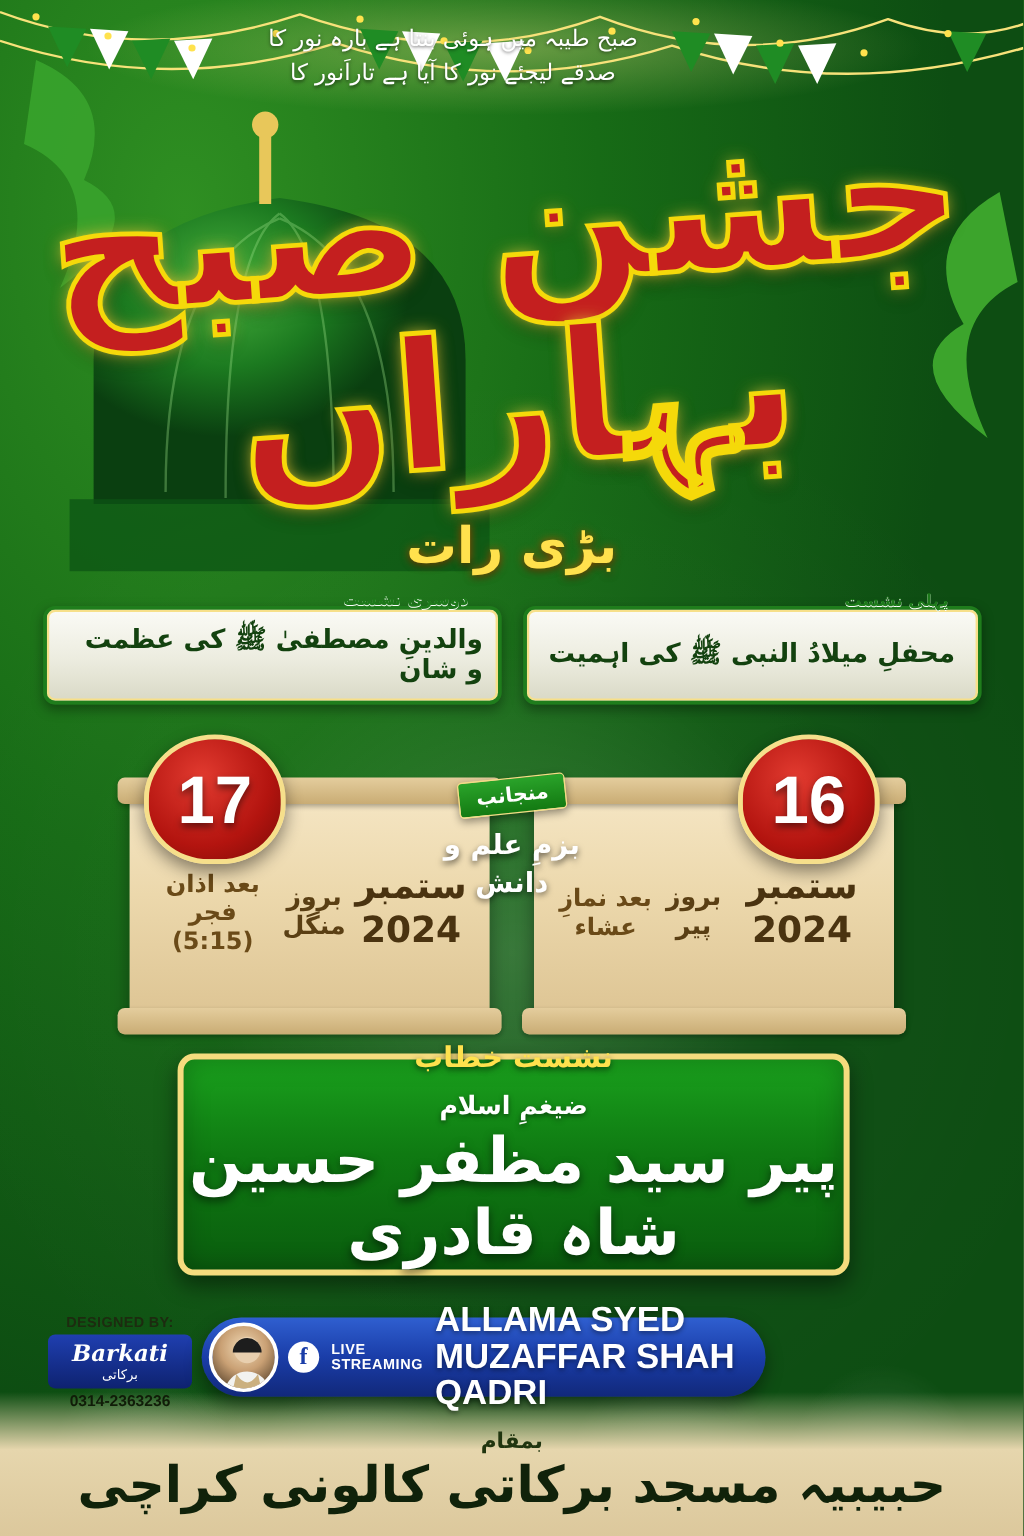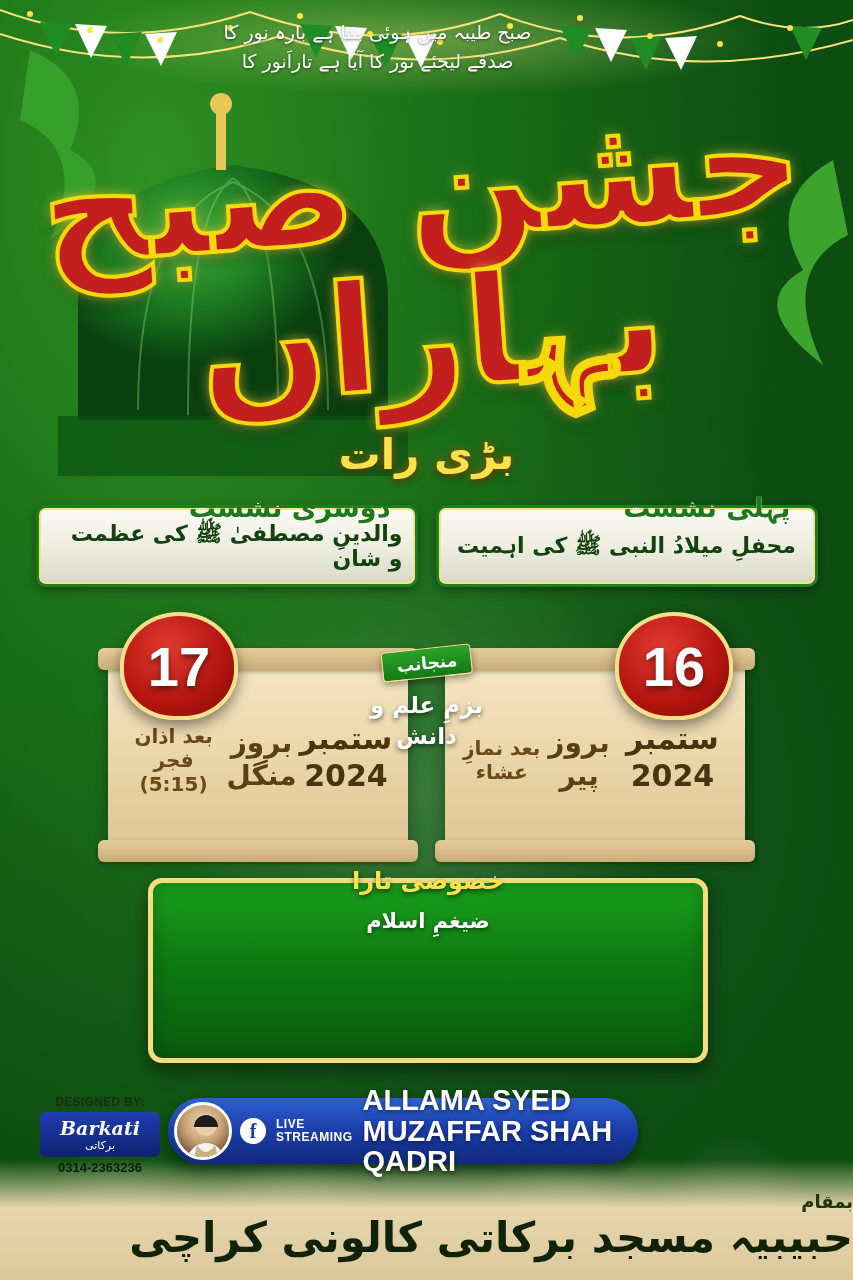--- a/index.html
+++ b/index.html
@@ -97,21 +97,21 @@
     border-radius: 10px;
     background: linear-gradient(180deg,#fbfbf6 0%, #ececdf 55%, #d9d9c6 100%);
     border: 3px solid #1f7d1c;
     box-shadow: 0 4px 10px rgba(0,0,0,.35), inset 0 0 0 2px #f7e08a;
     display: flex; align-items: center; justify-content: center;
     direction: rtl;
   }
   .session-label {
     position: absolute; top: -16px; right: 24px;
     font-family: "DejaVu Sans", sans-serif;
-    font-size: 27px; font-weight: bold;
+    font-size: 14px; font-weight: bold;
     color: #1d7a1a;
     text-shadow: 0 1px 0 #fff;
   }
   .session-text {
     font-family: "DejaVu Sans", sans-serif;
     font-size: 22px; font-weight: bold;
     color: #13420f;
     padding: 0 12px;
     line-height: 1.15;
   }
@@ -141,21 +141,21 @@
   .scroll-right { right: 108px; }
   .scroll-left  { left: 108px; }
   .scroll-text {
     position: absolute; inset: 22px 14px 18px 14px;
     display: flex; flex-direction: row; align-items: center; justify-content: center;
     text-align: center;
     font-family: "DejaVu Sans", sans-serif;
     color: #3a2a0d;
   }
   .scroll-date { font-size: 30px; font-weight: bold; line-height: 1.25; color: #4a3310; }
-  .scroll-day  { font-size: 28px; font-weight: bold; margin-top: 4px; color: #5a3f14; }
+  .scroll-day  { font-size: 21px; font-weight: bold; margin-top: 4px; color: #5a3f14; }
   .scroll-time { font-size: 20px; font-weight: bold; margin-top: 6px; color: #6a4a18; }
 
   .daybadge {
     position: absolute; top: -18px;
     width: 118px; height: 108px;
     border-radius: 50% 50% 46% 46%;
     background: radial-gradient(circle at 40% 32%, #e23b30 0%, #b3140f 60%, #7a0b07 100%);
     border: 4px solid #f6df8b;
     box-shadow: 0 6px 14px rgba(0,0,0,.45);
     display:flex; align-items:center; justify-content:center;
@@ -259,21 +259,21 @@
   }
   .live-name {
     color:#fff; font-family: "Liberation Sans", sans-serif;
     font-size: 29px; font-weight: bold; line-height: 1.05; text-align: left;
     text-shadow: 0 2px 4px rgba(0,0,0,.45);
   }
 
   
   .venue {
     position: absolute; left: 0; bottom: 18px; width: 853px;
-    text-align: right; direction: rtl;
+    text-align: center; direction: rtl;
     font-family: "DejaVu Sans", sans-serif;
     color: #0f1f07;
   }
   .venue-top {
     font-size: 18px; font-weight: bold; color: #20350f; margin-bottom: 2px;
   }
   .venue-main { font-size: 42px; font-weight: bold; line-height: 1.15; color:#10220a; }
 
   
   .flag { position:absolute; }
@@ -389,22 +389,23 @@
         <div class="scroll-time">بعد اذان فجر (5:15)</div>
       </div>
     </div>
     <div class="daybadge badge-left">17</div>
 
     <div class="center-ribbon">منجانب</div>
     <div class="center-tag">بزمِ علم و دانش</div>
   </div>
 
   <div class="speaker-panel">
-    <div class="speaker-heading">خصوصی تارا</div>
+    <div class="speaker-heading">نشست خطاب</div>
     <div class="speaker-sub">ضیغمِ اسلام</div>
+    <div class="speaker-name">پیر سید مظفر حسین شاہ قادری</div>
   </div>
 
   <div class="designer">
     <div class="designer-title">DESIGNED BY:</div>
     <div class="designer-badge">
       <div class="designer-brand">Barkati</div>
       <div class="designer-ur">برکاتی</div>
     </div>
     <div class="designer-phone">0314-2363236</div>
   </div>

